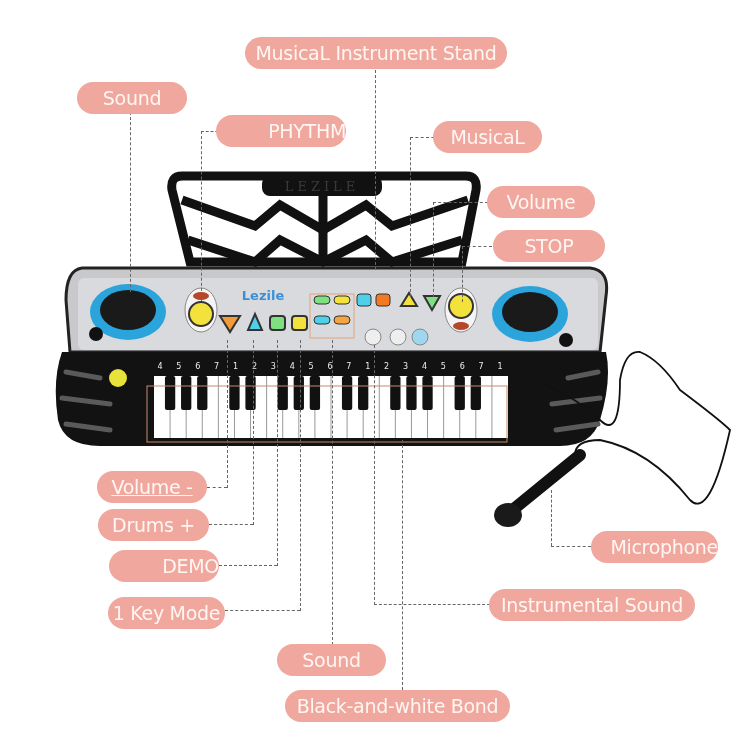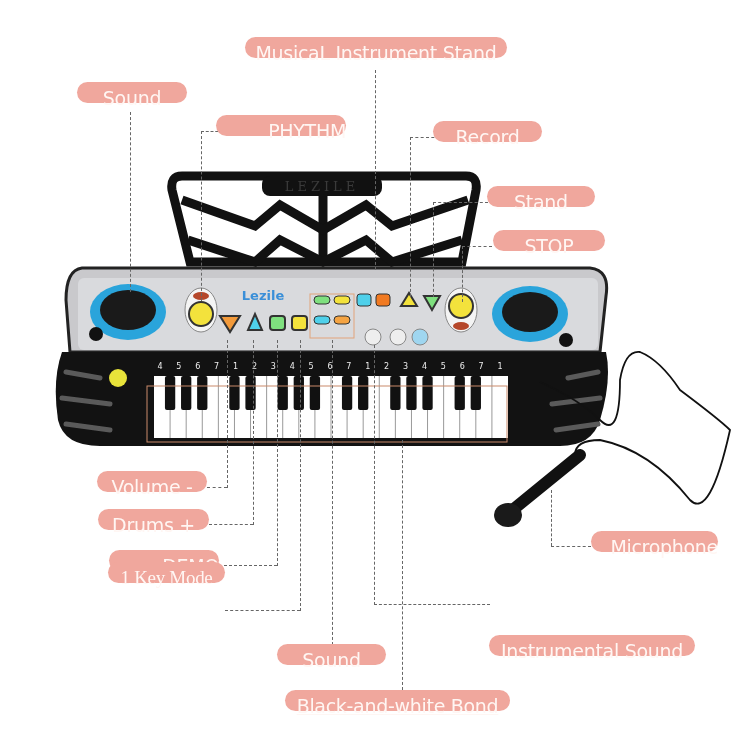--- a/index.html
+++ b/index.html
@@ -1,19 +1,19 @@
 <!DOCTYPE html>
 <html><head>
 <meta charset="utf-8">
 <style>
   html, body { margin:0; padding:0; background:#ffffff; }
   body { width:750px; height:750px; position:relative; overflow:hidden; font-family:"Liberation Sans", sans-serif; }
   .label {
     position:absolute; background:#f0a79d; color:#fff6f3; border-radius:16px;
-    font-size:19px; line-height:32px; height:21px; text-align:center; white-space:nowrap;
+    font-size:19px; line-height:32px; height:32px; text-align:center; white-space:nowrap;
     font-family:"DejaVu Sans", sans-serif; letter-spacing:-0.3px;
   }
   .lead { position:absolute; border-color:#666; border-style:dashed; border-width:0; }
   .v { border-left-width:1.5px; width:0; }
   .h { border-top-width:1.5px; height:0; }
   svg { position:absolute; left:0; top:0; }
 </style>
 </head>
 <body>
 
@@ -175,23 +175,23 @@
 <div class="lead v" style="left:332px;top:340px;height:305px;"></div>
 <div class="lead v" style="left:402px;top:440px;height:250px;"></div>
 <div class="lead v" style="left:374px;top:345px;height:260px;"></div>
 <div class="lead h" style="left:374px;top:604px;width:116px;"></div>
 <div class="lead v" style="left:551px;top:490px;height:56px;"></div>
 <div class="lead h" style="left:551px;top:546px;width:40px;"></div>
 
 <div class="label" style="left:245px;top:37px;width:262px;">MusicaL Instrument Stand</div>
 <div class="label" style="left:77px;top:82px;width:110px;text-align:center;">Sound</div>
 <div class="label" style="left:216px;top:115px;width:130px;text-align:right;">PHYTHM</div>
-<div class="label" style="left:433px;top:121px;width:109px;">Record</div>
-<div class="label" style="left:487px;top:186px;width:108px;">Stand</div>
+<div class="label" style="left:433px;top:121px;width:109px;">MusicaL</div>
+<div class="label" style="left:487px;top:186px;width:108px;">Volume</div>
 <div class="label" style="left:493px;top:230px;width:112px;">STOP</div>
-<div class="label" style="left:97px;top:471px;width:110px;">Volume -</div>
+<div class="label" style="left:97px;top:471px;width:110px;text-decoration:underline;">Volume -</div>
 <div class="label" style="left:98px;top:509px;width:111px;">Drums +</div>
 <div class="label" style="left:109px;top:550px;width:110px;text-align:right;">DEMO</div>
-<div class="label" style="left:108px;top:562px;width:117px;font-family:Liberation Serif, serif;">1 Key Mode</div>
+<div class="label" style="left:108px;top:597px;width:117px;">1 Key Mode</div>
 <div class="label" style="left:591px;top:531px;width:127px;text-align:right;">Microphone</div>
-<div class="label" style="left:489px;top:589px;width:206px;margin-top:46px;">Instrumental Sound</div>
+<div class="label" style="left:489px;top:589px;width:206px;">Instrumental Sound</div>
 <div class="label" style="left:277px;top:644px;width:109px;">Sound</div>
-<div class="label" style="left:285px;top:690px;width:225px;text-decoration:underline;">Black-and-white Bond</div>
+<div class="label" style="left:285px;top:690px;width:225px;">Black-and-white Bond</div>
 
 </body></html>

